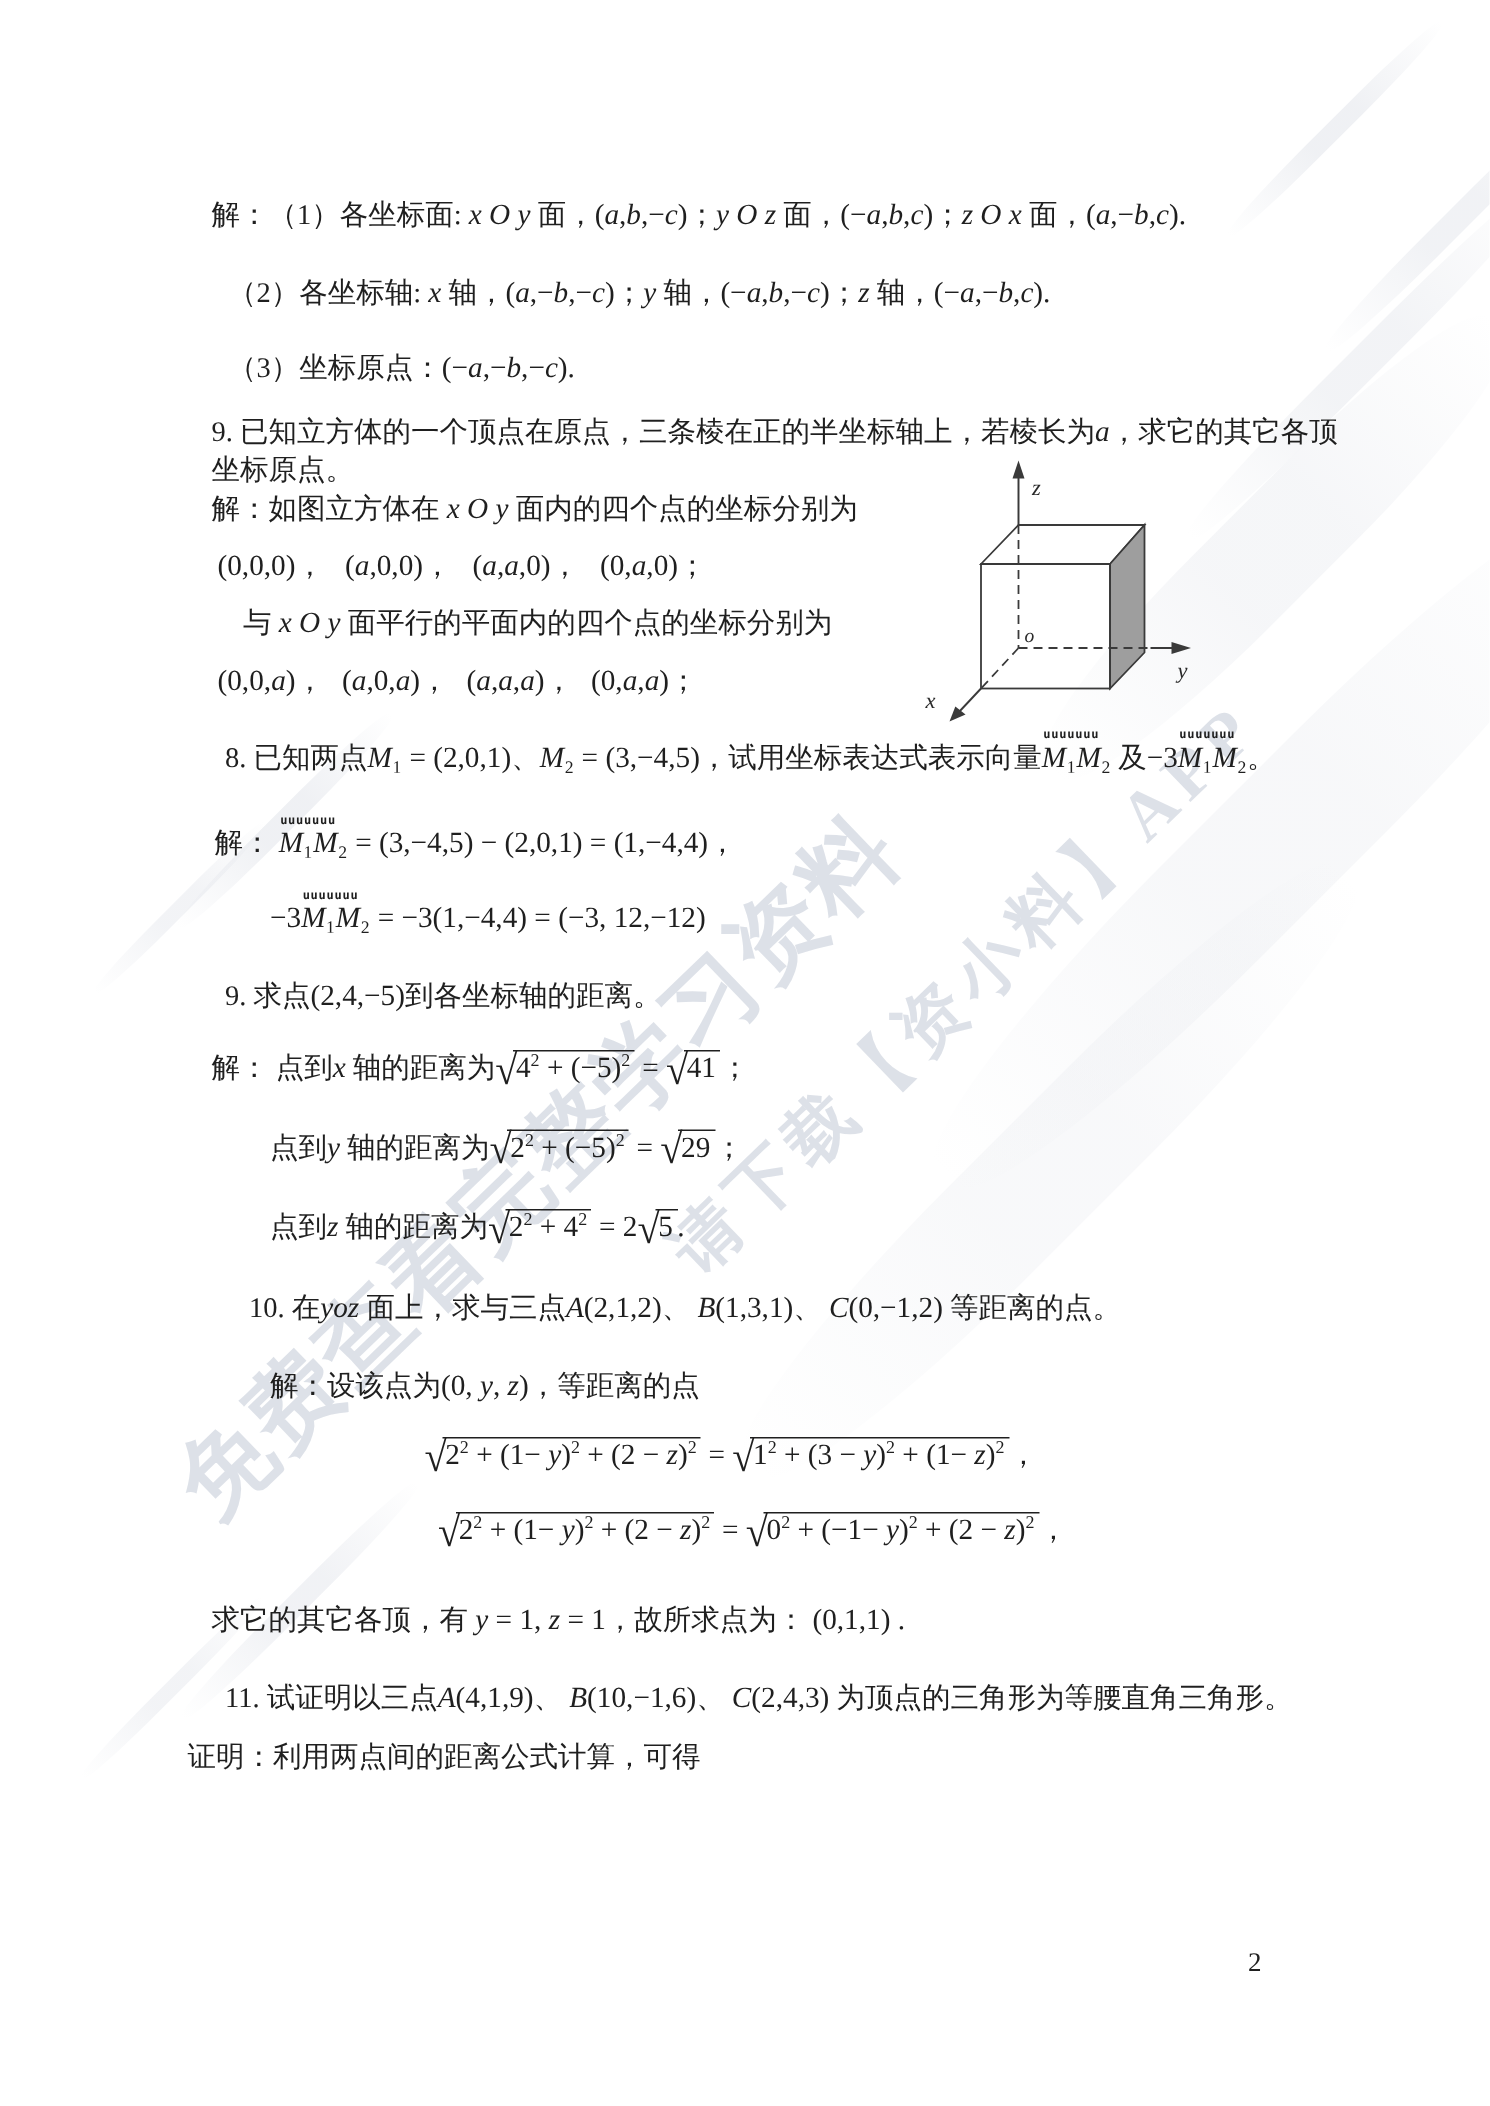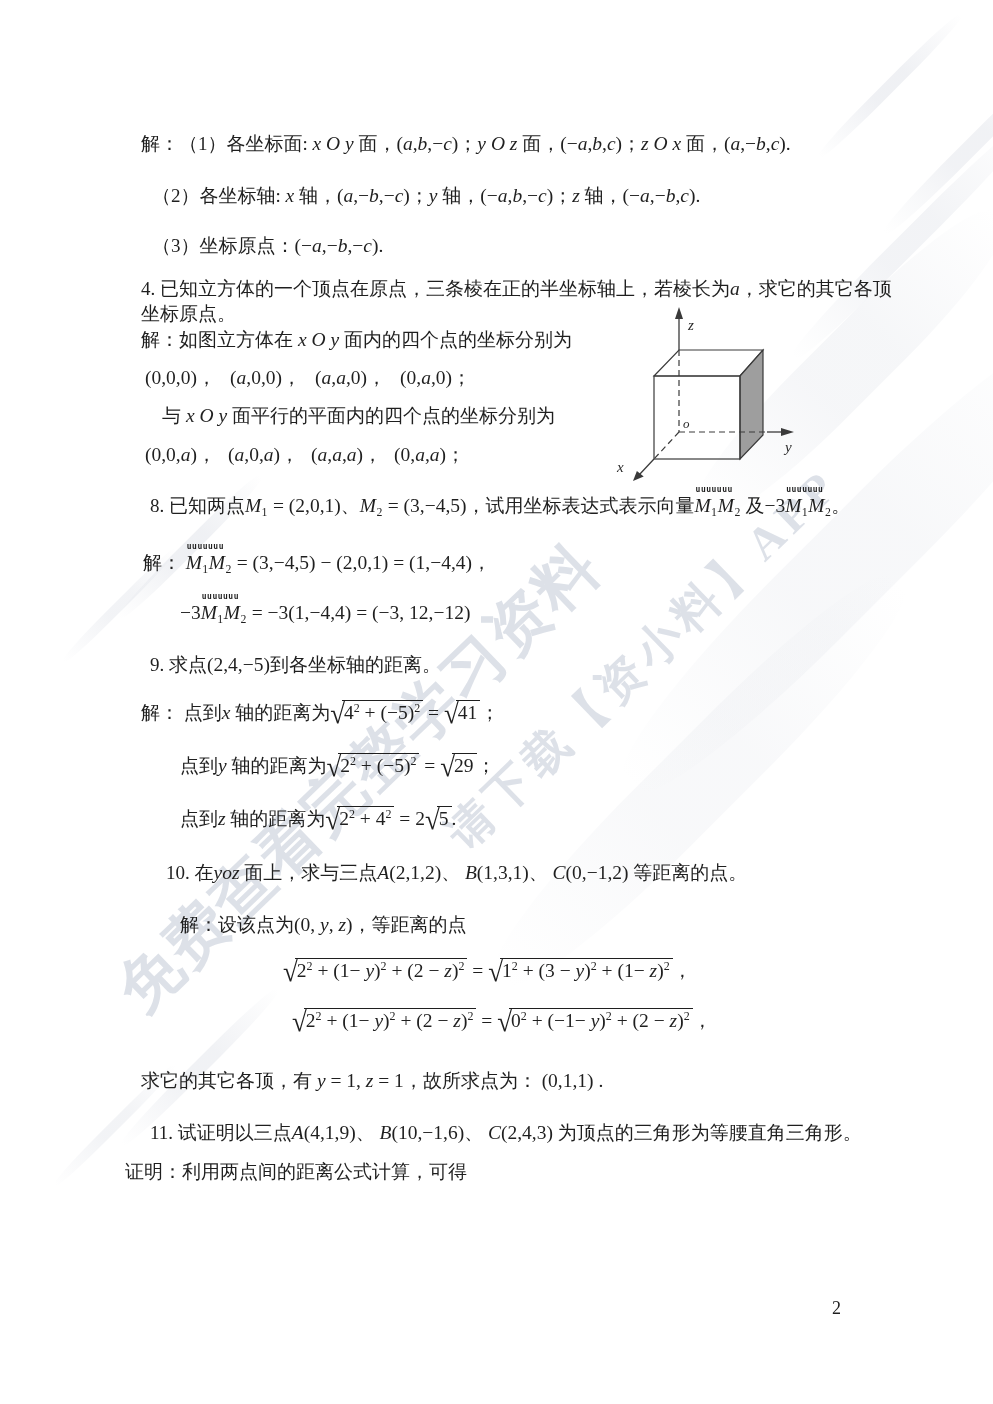--- a/index.html
+++ b/index.html
@@ -52,21 +52,21 @@
 
   <div id="wmhost">
       <div class="wm" style="left: 128px; top: 958px; font-size: 62px; letter-spacing: 2px;">免费查看完整学习资料</div>
       <div class="wm" style="left: 455px; top: 810px; font-size: 46px; letter-spacing: 6px;">请下载【资小料】APP</div>
     </div>
 
   <div id="linehost">
       <div class="line" style="left: 141px; top: 132px;"><span class="cjk">解：（1）各坐标面: </span><span class="math"><i>x</i> <i>O</i> <i>y</i></span><span class="cjk"> 面，</span><span class="math">(<i>a</i>,<i>b</i>,−<i>c</i>)</span><span class="cjk">；</span><span class="math"><i>y</i> <i>O</i> <i>z</i></span><span class="cjk"> 面，</span><span class="math">(−<i>a</i>,<i>b</i>,<i>c</i>)</span><span class="cjk">；</span><span class="math"><i>z</i> <i>O</i> <i>x</i></span><span class="cjk"> 面，</span><span class="math">(<i>a</i>,−<i>b</i>,<i>c</i>)</span><span class="math">.</span></div>
       <div class="line" style="left: 152px; top: 184px;"><span class="cjk">（2）各坐标轴: </span><span class="math"><i>x</i></span><span class="cjk"> 轴，</span><span class="math">(<i>a</i>,−<i>b</i>,−<i>c</i>)</span><span class="cjk">；</span><span class="math"><i>y</i></span><span class="cjk"> 轴，</span><span class="math">(−<i>a</i>,<i>b</i>,−<i>c</i>)</span><span class="cjk">；</span><span class="math"><i>z</i></span><span class="cjk"> 轴，</span><span class="math">(−<i>a</i>,−<i>b</i>,<i>c</i>)</span><span class="math">.</span></div>
       <div class="line" style="left: 152px; top: 234px;"><span class="cjk">（3）坐标原点：</span><span class="math">(−<i>a</i>,−<i>b</i>,−<i>c</i>)</span><span class="math">.</span></div>
-      <div class="line" style="left: 141px; top: 277px;"><span class="cjk">4. 已知立方体的一个顶点在原点，三条棱在正的半坐标轴上，若棱长为</span><span class="math"><i>a</i></span><span class="cjk">，求它的其它各顶</span></div>
+      <div class="line" style="left: 141px; top: 277px;"><span class="cjk">9. 已知立方体的一个顶点在原点，三条棱在正的半坐标轴上，若棱长为</span><span class="math"><i>a</i></span><span class="cjk">，求它的其它各顶</span></div>
       <div class="line" style="left: 141px; top: 302px;"><span class="cjk">坐标原点。</span></div>
       <div class="line" style="left: 141px; top: 328px;"><span class="cjk">解：如图立方体在</span><span class="math"> <i>x</i> <i>O</i> <i>y</i> </span><span class="cjk">面内的四个点的坐标分别为</span></div>
       <div class="line" style="left: 145px; top: 366px;"><span class="math">(0,0,0)</span><span class="cjk">，</span><span class="sp" style="width: 14px;"></span><span class="math">(<i>a</i>,0,0)</span><span class="cjk">，</span><span class="sp" style="width: 14px;"></span><span class="math">(<i>a</i>,<i>a</i>,0)</span><span class="cjk">，</span><span class="sp" style="width: 14px;"></span><span class="math">(0,<i>a</i>,0)</span><span class="cjk">；</span></div>
       <div class="line" style="left: 143px; top: 404px; margin-left: 19px;"><span class="cjk">与</span><span class="math"> <i>x</i> <i>O</i> <i>y</i> </span><span class="cjk">面平行的平面内的四个点的坐标分别为</span></div>
       <div class="line" style="left: 145px; top: 443px;"><span class="math">(0,0,<i>a</i>)</span><span class="cjk">，</span><span class="sp" style="width: 12px;"></span><span class="math">(<i>a</i>,0,<i>a</i>)</span><span class="cjk">，</span><span class="sp" style="width: 12px;"></span><span class="math">(<i>a</i>,<i>a</i>,<i>a</i>)</span><span class="cjk">，</span><span class="sp" style="width: 12px;"></span><span class="math">(0,<i>a</i>,<i>a</i>)</span><span class="cjk">；</span></div>
       <div class="line" style="left: 150px; top: 494px;"><span class="cjk">8.  已知两点</span><span class="math"><i>M</i>₁ = (2,0,1)</span><span class="cjk">、</span><span class="math"><i>M</i>₂ = (3,−4,5)</span><span class="cjk">，试用坐标表达式表示向量</span><span class="vec"><span class="vecmark">uuuuuuu</span><span><i>M</i>₁<i>M</i>₂</span></span><span class="cjk"> 及</span><span class="math">−3</span><span class="vec"><span class="vecmark">uuuuuuu</span><span><i>M</i>₁<i>M</i>₂</span></span><span class="cjk">。</span></div>
       <div class="line" style="left: 143px; top: 551px;"><span class="cjk">解： </span><span class="vec"><span class="vecmark">uuuuuuu</span><span><i>M</i>₁<i>M</i>₂</span></span><span class="math"> = (3,−4,5) − (2,0,1) = (1,−4,4)</span><span class="cjk">，</span></div>
       <div class="line" style="left: 180px; top: 601px;"><span class="math">−3</span><span class="vec"><span class="vecmark">uuuuuuu</span><span><i>M</i>₁<i>M</i>₂</span></span><span class="math"> = −3(1,−4,4) = (−3, 12,−12)</span></div>
       <div class="line" style="left: 150px; top: 653px;"><span class="cjk">9.  求点</span><span class="math">(2,4,−5)</span><span class="cjk">到各坐标轴的距离。</span></div>
       <div class="line" style="left: 141px; top: 700px;"><span class="cjk">解： 点到</span><span class="math"><i>x</i></span><span class="cjk"> 轴的距离为</span><span class="sqrt"><span class="rad">√</span><span class="sqin"><span class="math">4</span><sup class="sup">2</sup><span class="math"> + (−5)</span><sup class="sup">2</sup></span></span><span class="math"> = </span><span class="sqrt"><span class="rad">√</span><span class="sqin"><span class="math">41</span></span></span><span class="cjk">；</span></div>

